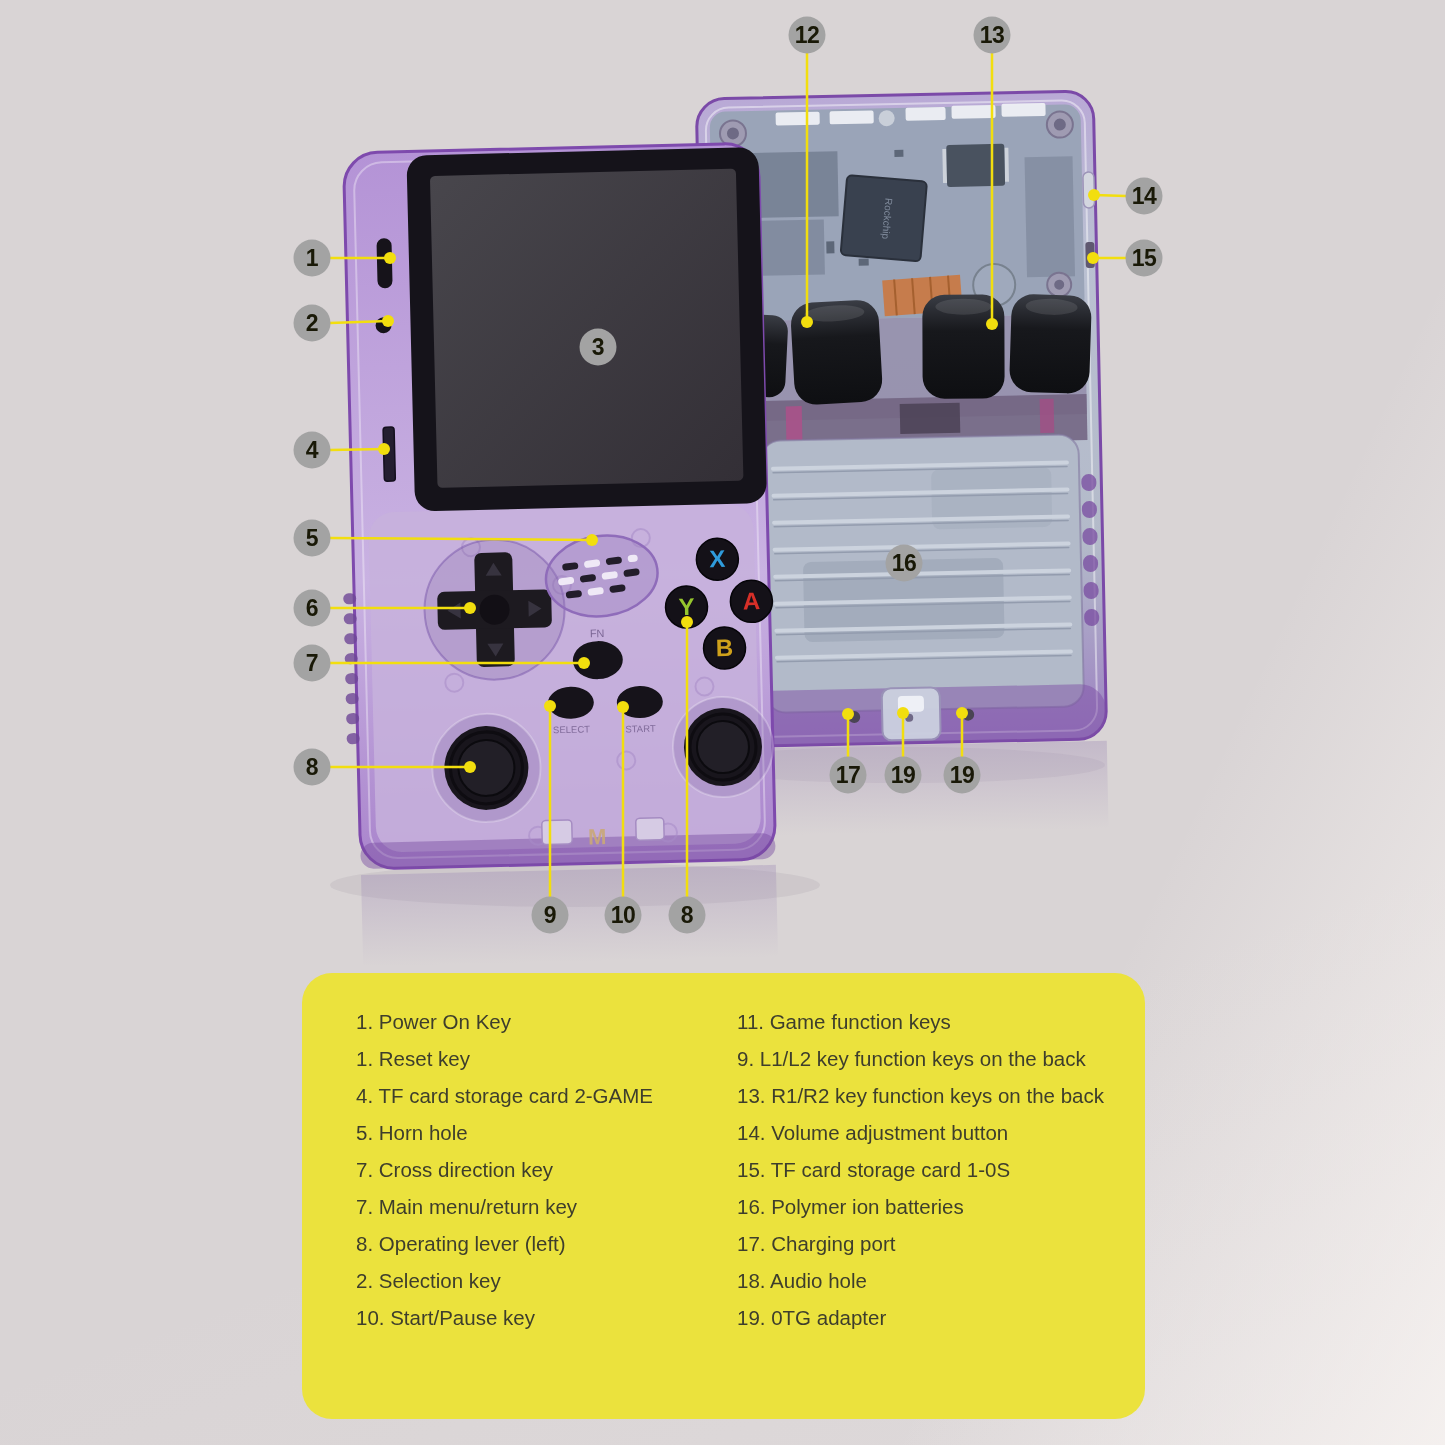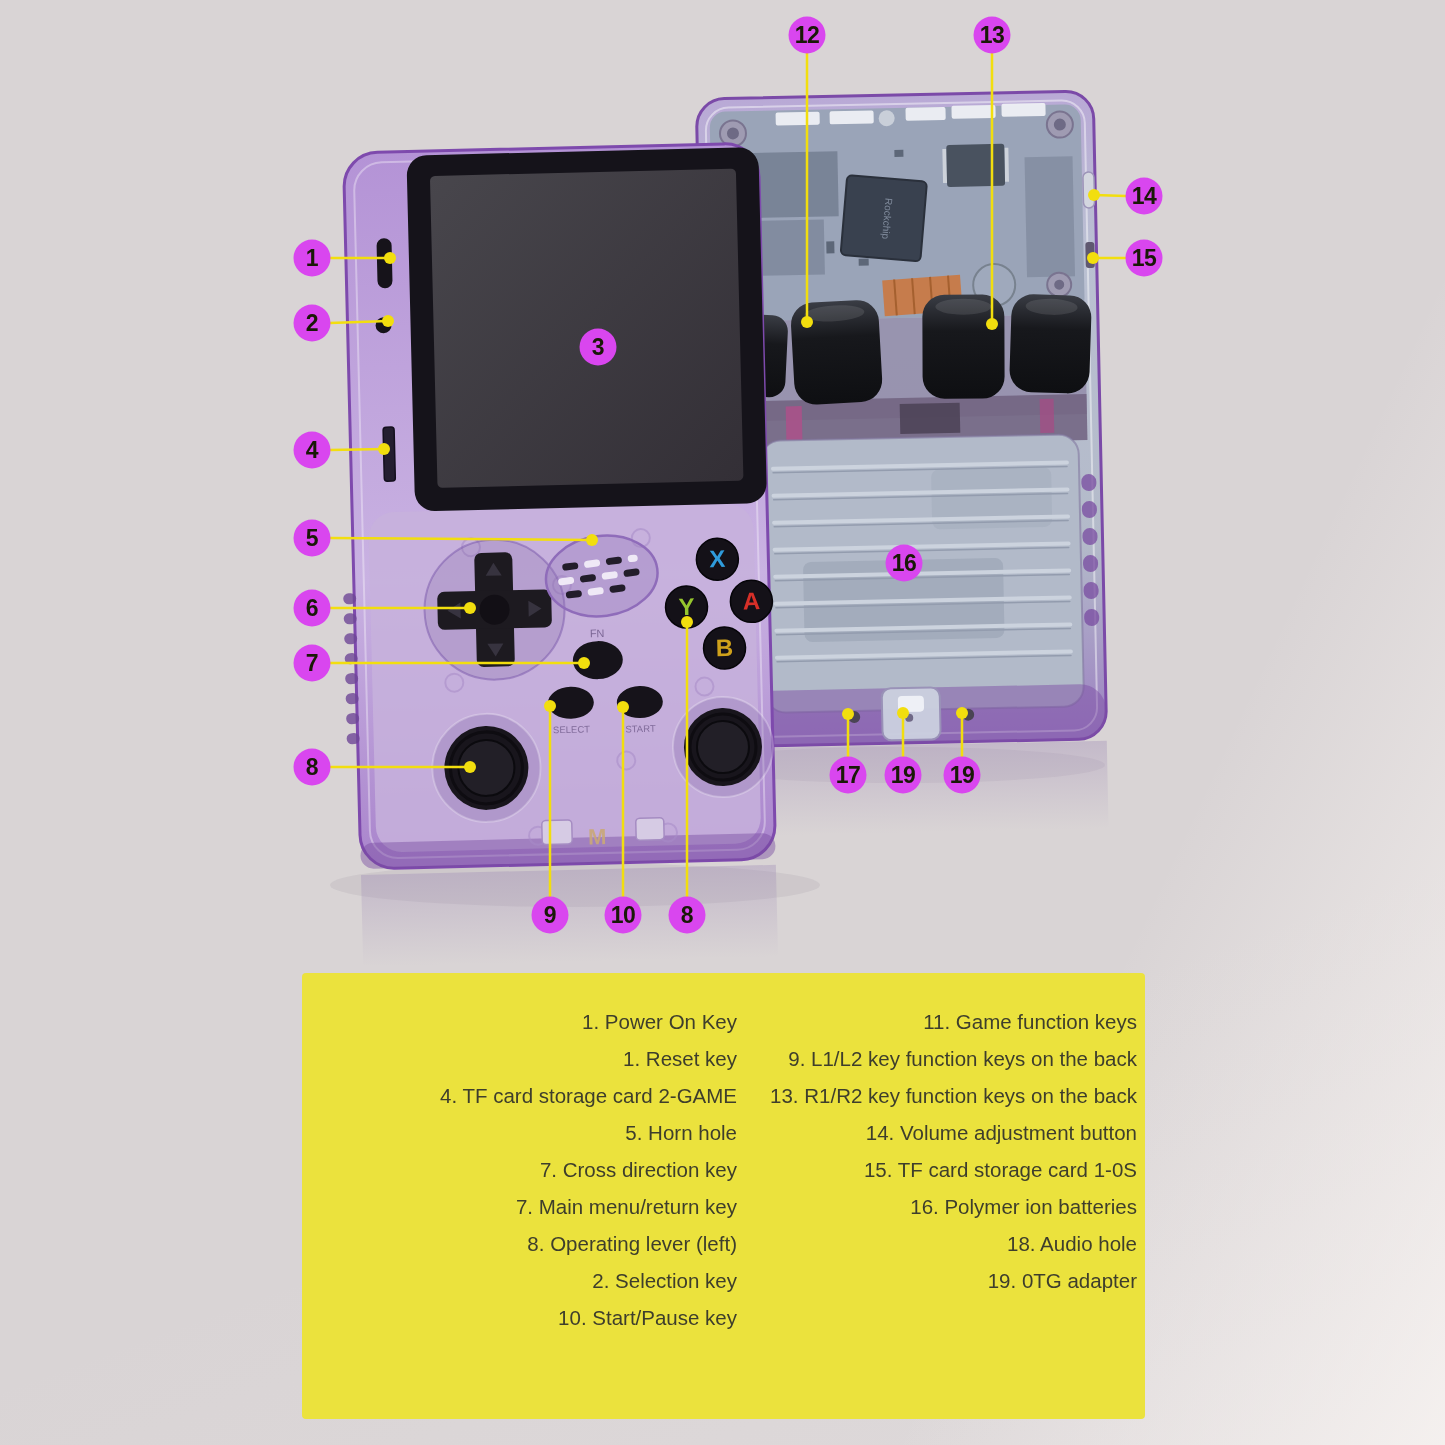--- a/index.html
+++ b/index.html
@@ -10,30 +10,30 @@
   }
   .bg-streak{
     position:absolute;left:0;top:0;width:1445px;height:1445px;pointer-events:none;
     background:linear-gradient(295deg, rgba(248,244,242,0.85) 0%, rgba(248,244,242,0.0) 26%),
                linear-gradient(160deg, rgba(255,255,255,0.0) 70%, rgba(228,223,224,0.5) 100%);
   }
   svg.art{position:absolute;left:0;top:0;}
   .badge{
     position:absolute;transform:translate(-50%,-50%);
     width:37px;height:37px;border-radius:50%;
-    background:#d946ef;color:#191907;
+    background:#a3a3a3;color:#191907;
     font-weight:bold;font-size:23px;letter-spacing:-0.5px;
     display:flex;align-items:center;justify-content:center;
     z-index:6;
   }
   .legend{
     position:absolute;left:302px;top:973px;width:843px;height:446px;
-    background:#ebe23d;border-radius:4px;
+    background:#ebe23d;border-radius:30px;
     box-sizing:border-box;padding:30px 0 0 54px;
-    display:flex;z-index:4;text-align:right;
+    display:flex;z-index:4;
   }
   .legend ul{list-style:none;margin:0;padding:0;}
   .legend .col-left{width:381px;}
   .legend .col-right{width:400px;}
   .legend li{
     margin:0;padding-left:34px;text-indent:-34px;
     font-size:20.5px;line-height:37px;color:#3e3e2c;
     white-space:pre-line;
   }
 </style>
@@ -369,17 +369,18 @@
       <li>2. Selection key</li>
       <li>10. Start/Pause key</li>
     </ul>
     <ul class="col-right">
       <li>11. Game function keys</li>
       <li>9. L1/L2 key function keys on the back</li>
       <li>13. R1/R2 key function keys on the back</li>
       <li>14. Volume adjustment button</li>
       <li>15. TF card storage card 1-0S</li>
       <li>16. Polymer ion batteries</li>
+      <li>17. Charging port</li>
       <li>18. Audio hole</li>
       <li>19. 0TG adapter</li>
     </ul>
   </div>
 </div>
 
 </body></html>

